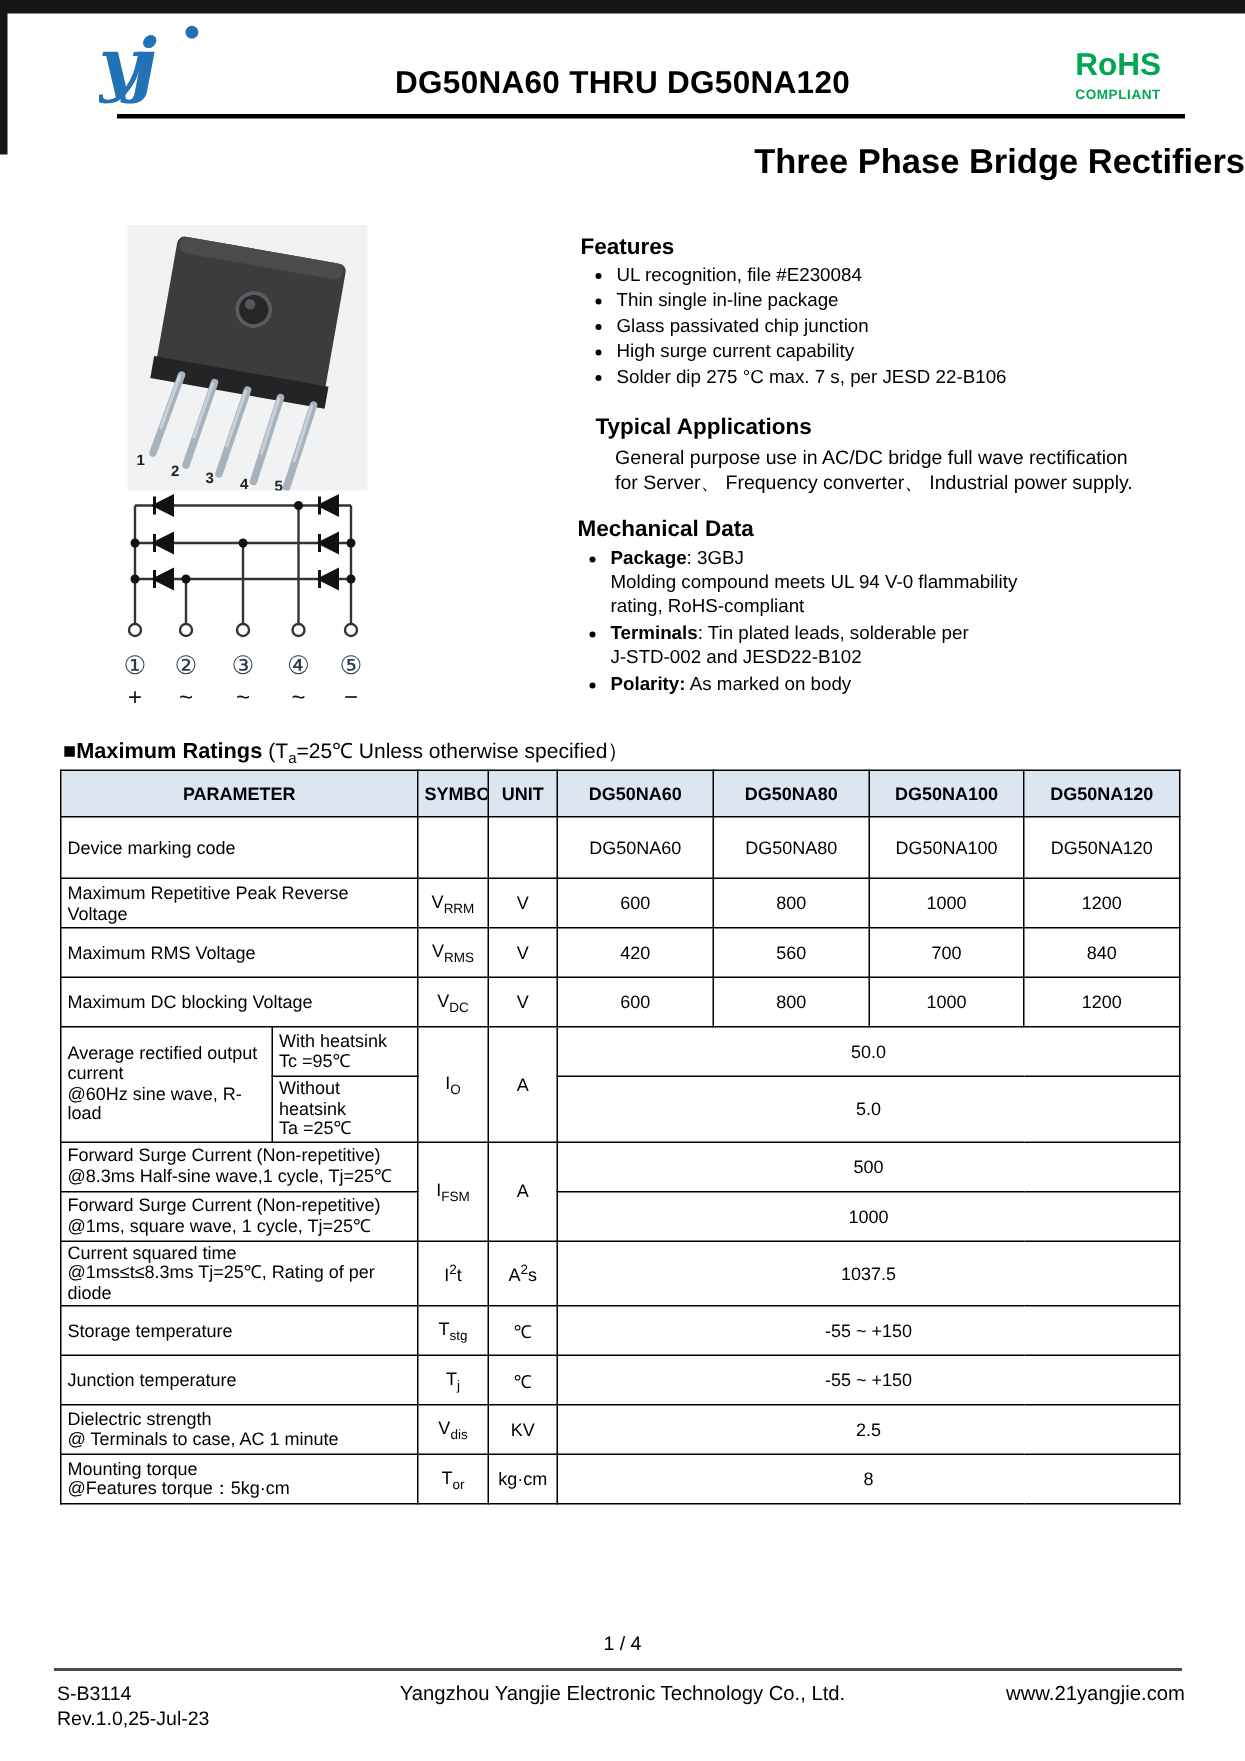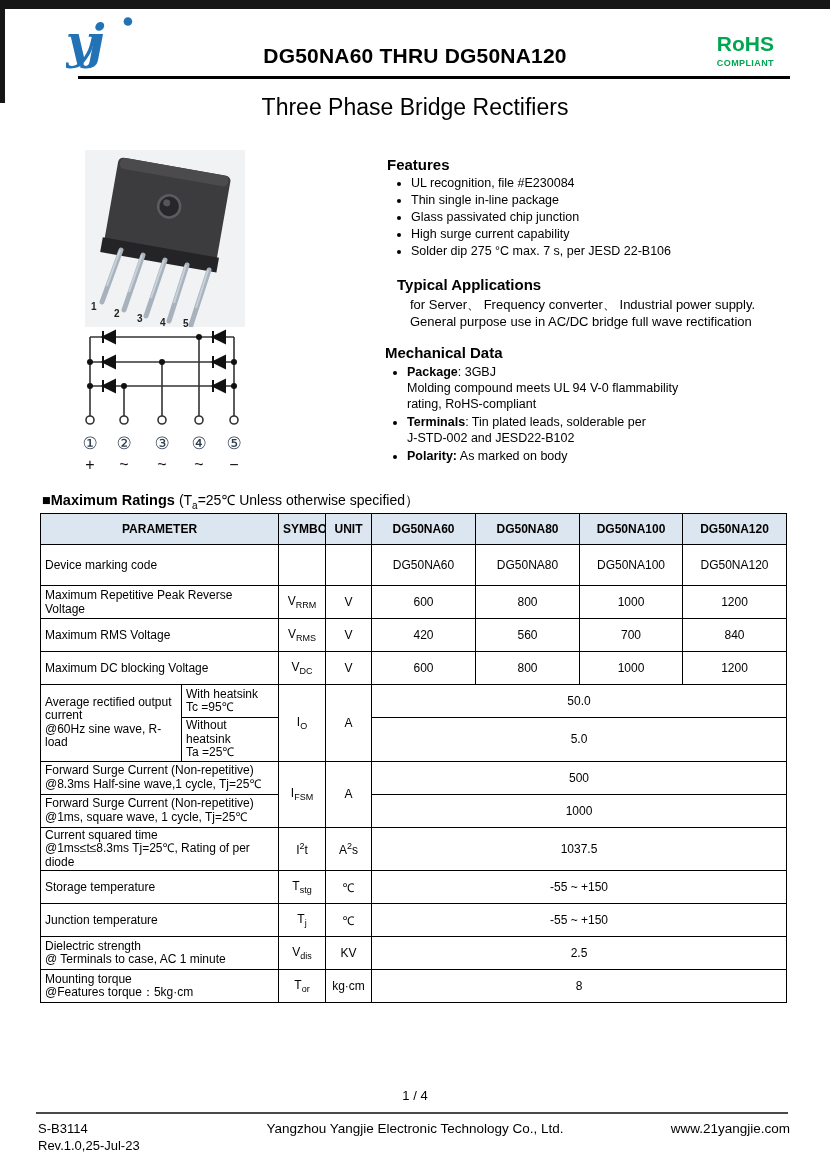--- a/index.html
+++ b/index.html
@@ -9,22 +9,22 @@
   .top-bar{position:absolute;top:0;left:0;width:830px;height:9px;background:#161616;}
   .left-bar{position:absolute;top:0;left:0;width:5px;height:103px;background:#161616;}
 
   .logo{position:absolute;left:66px;top:10px;width:86px;height:66px;text-align:right;}
   .doc-title{position:absolute;top:44px;left:0;width:830px;text-align:center;
              font-size:21px;font-weight:bold;letter-spacing:0.2px;}
   .rohs{position:absolute;top:33px;right:56px;text-align:center;}
   .rohs-main{font-size:21px;font-weight:bold;color:#00a651;line-height:22px;}
   .rohs-sub{font-size:9px;font-weight:bold;color:#00a651;letter-spacing:0.4px;margin-top:3px;}
   .header-rule{position:absolute;top:76px;left:78px;width:712px;height:3px;background:#000;}
-  .subtitle{position:absolute;top:94px;left:0;width:830px;text-align:center;
-            font-size:23px;font-weight:normal;}
+  .subtitle{position:absolute;top:94px;left:0;width:830px;text-align:right;
+            font-size:23px;font-weight:bold;}
 
   .pkg-figure{position:absolute;left:85px;top:150px;width:160px;height:177px;background:#f1f2f3;}
 
   .features{position:absolute;left:387px;top:156px;width:420px;}
   .sec-heading{font-size:15px;font-weight:bold;margin-bottom:3px;}
   .features-list{margin:3px 0 0 0;padding-left:24px;}
   .features-list li{font-size:12.5px;margin:3px 0;line-height:14px;}
 
   .typ-app{position:absolute;left:397px;top:276px;width:420px;}
   .typ-line{font-size:13px;line-height:17px;margin-left:13px;}
@@ -122,22 +122,22 @@
       <li>UL recognition, file #E230084</li>
       <li>Thin single in-line package</li>
       <li>Glass passivated chip junction</li>
       <li>High surge current capability</li>
       <li>Solder dip 275 °C max. 7 s, per JESD 22-B106</li>
     </ul>
   </div>
 
   <div class="typ-app">
     <div class="sec-heading">Typical Applications</div>
+    <div class="typ-line">General purpose use in AC/DC bridge full wave rectification</div>
     <div class="typ-line">for Server、 Frequency converter、 Industrial power supply.</div>
-    <div class="typ-line">General purpose use in AC/DC bridge full wave rectification</div>
   </div>
 
   <div class="mech">
     <div class="sec-heading">Mechanical Data</div>
     <ul class="mech-list">
       <li>
         <b>Package</b><span>: 3GBJ</span>
         <div class="cont">Molding compound meets UL 94 V-0 flammability</div>
         <div class="cont">rating, RoHS-compliant</div>
       </li>

